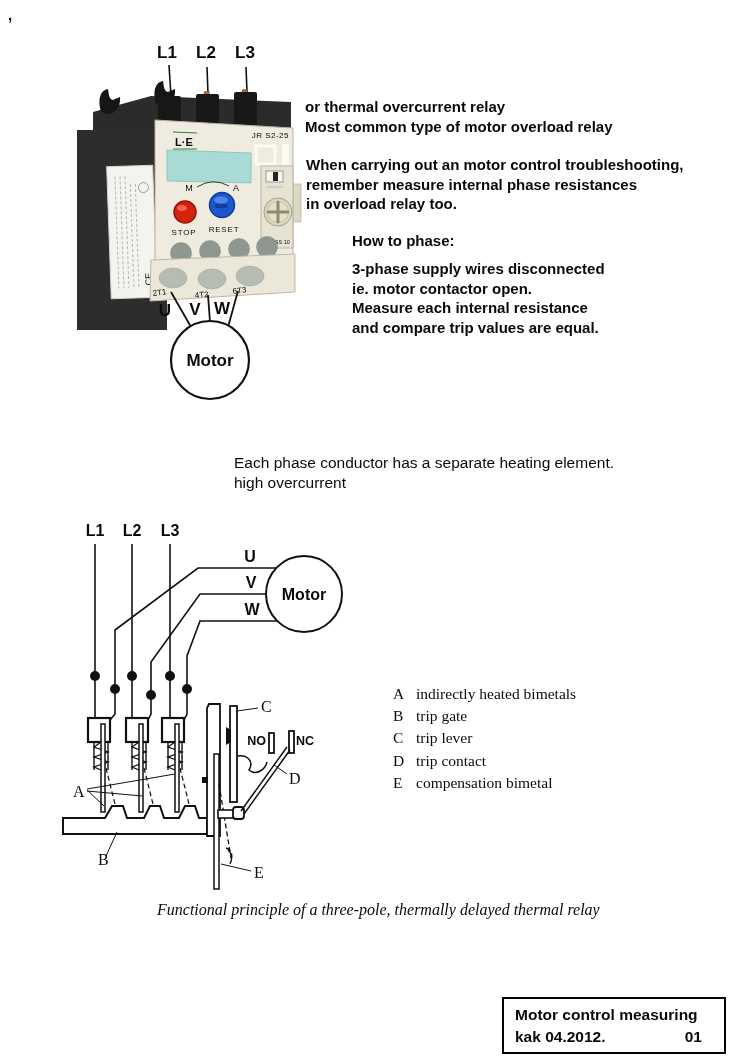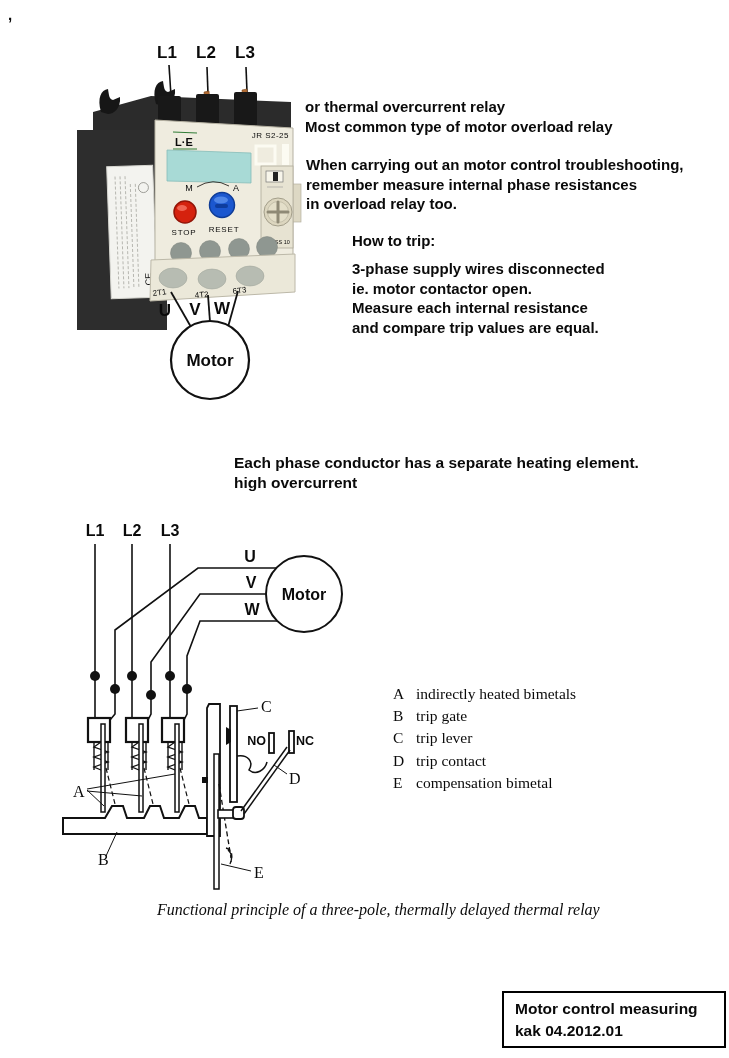--- a/index.html
+++ b/index.html
@@ -1,28 +1,28 @@
 <!DOCTYPE html>
 <html><head>
 <meta charset="utf-8">
 <style>
   html,body{margin:0;padding:0;background:#e8e8e8;}
   #page{position:relative;width:729px;height:1058px;background:#ffffff;overflow:hidden;
         font-family:"Liberation Sans",sans-serif;color:#0a0a0a;}
   .abs{position:absolute;}
   svg{position:absolute;overflow:visible;}
   .note{font-weight:bold;font-size:15px;line-height:19.5px;white-space:nowrap;}
-  .note2{font-weight:bold;font-size:15.5px;line-height:20px;white-space:nowrap;}
+  .note2{font-weight:normal;font-size:15.5px;line-height:20px;white-space:nowrap;}
   .legend{font-family:"Liberation Serif",serif;font-size:15.5px;line-height:22.2px;}
   .legend-row{display:flex;}
   .legend-key{width:23px;flex:0 0 23px;}
   .caption{font-family:"Liberation Serif",serif;font-style:italic;font-size:16px;white-space:nowrap;}
   .footer-box{border:2px solid #000;width:199px;height:48px;padding:5px 10px 0 11px;
-              font-weight:bold;font-size:15.5px;line-height:21.5px;}
-  .footer-row2{display:flex;justify-content:flex-start;padding-right:12px;}
+              font-weight:bold;font-size:15.5px;line-height:21.5px;margin-top:6px;}
+  .footer-row2{display:flex;justify-content:space-between;padding-right:12px;}
   .comma{font-weight:bold;font-size:15px;}
   text{fill:#0a0a0a;}
   .blab{font-family:"Liberation Sans",sans-serif;font-weight:bold;font-size:17px;}
   .blab2{font-family:"Liberation Sans",sans-serif;font-weight:bold;font-size:16px;}
   .serifcall{font-family:"Liberation Serif",serif;font-size:16px;}
   .nonc{font-family:"Liberation Sans",sans-serif;font-weight:bold;font-size:12.5px;}
   .tiny{font-family:"Liberation Sans",sans-serif;}
 </style>
 </head>
 <body>
@@ -148,21 +148,21 @@
 
   <div class="abs note" style="left:305px;top:97px;">
     <div>or thermal overcurrent relay</div>
     <div>Most common type of motor overload relay</div>
   </div>
   <div class="abs note" style="left:306px;top:155px;">
     <div>When carrying out an motor control troubleshooting,</div>
     <div>remember measure internal phase resistances</div>
     <div>in overload relay too.</div>
   </div>
-  <div class="abs note" style="left:352px;top:231px;">How to trip:</div>
+  <div class="abs note" style="left:352px;top:231px;">How to phase:</div>
   <div class="abs note" style="left:352px;top:259px;">
     <div>3-phase supply wires disconnected</div>
     <div>ie. motor contactor open.</div>
     <div>Measure each internal resistance</div>
     <div>and compare trip values are equal.</div>
   </div>
 
   <div class="abs note2" style="left:234px;top:453px;">
     <div>Each phase conductor has a separate heating element.</div>
     <div>high overcurrent</div>

